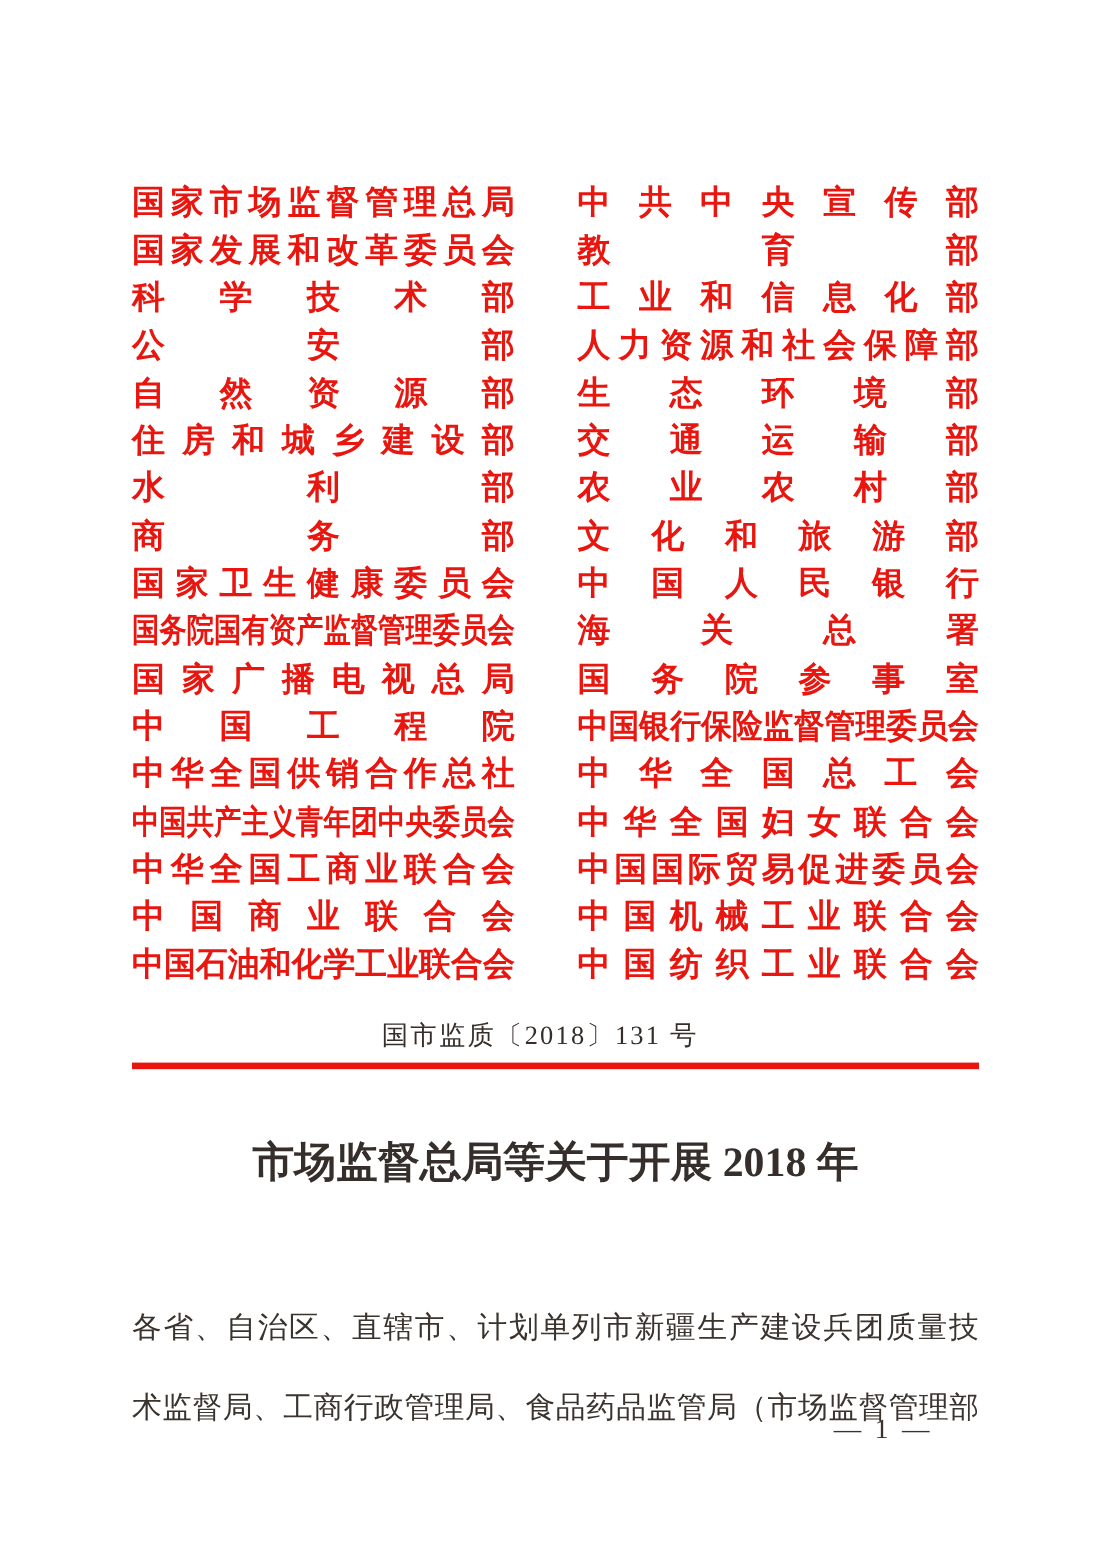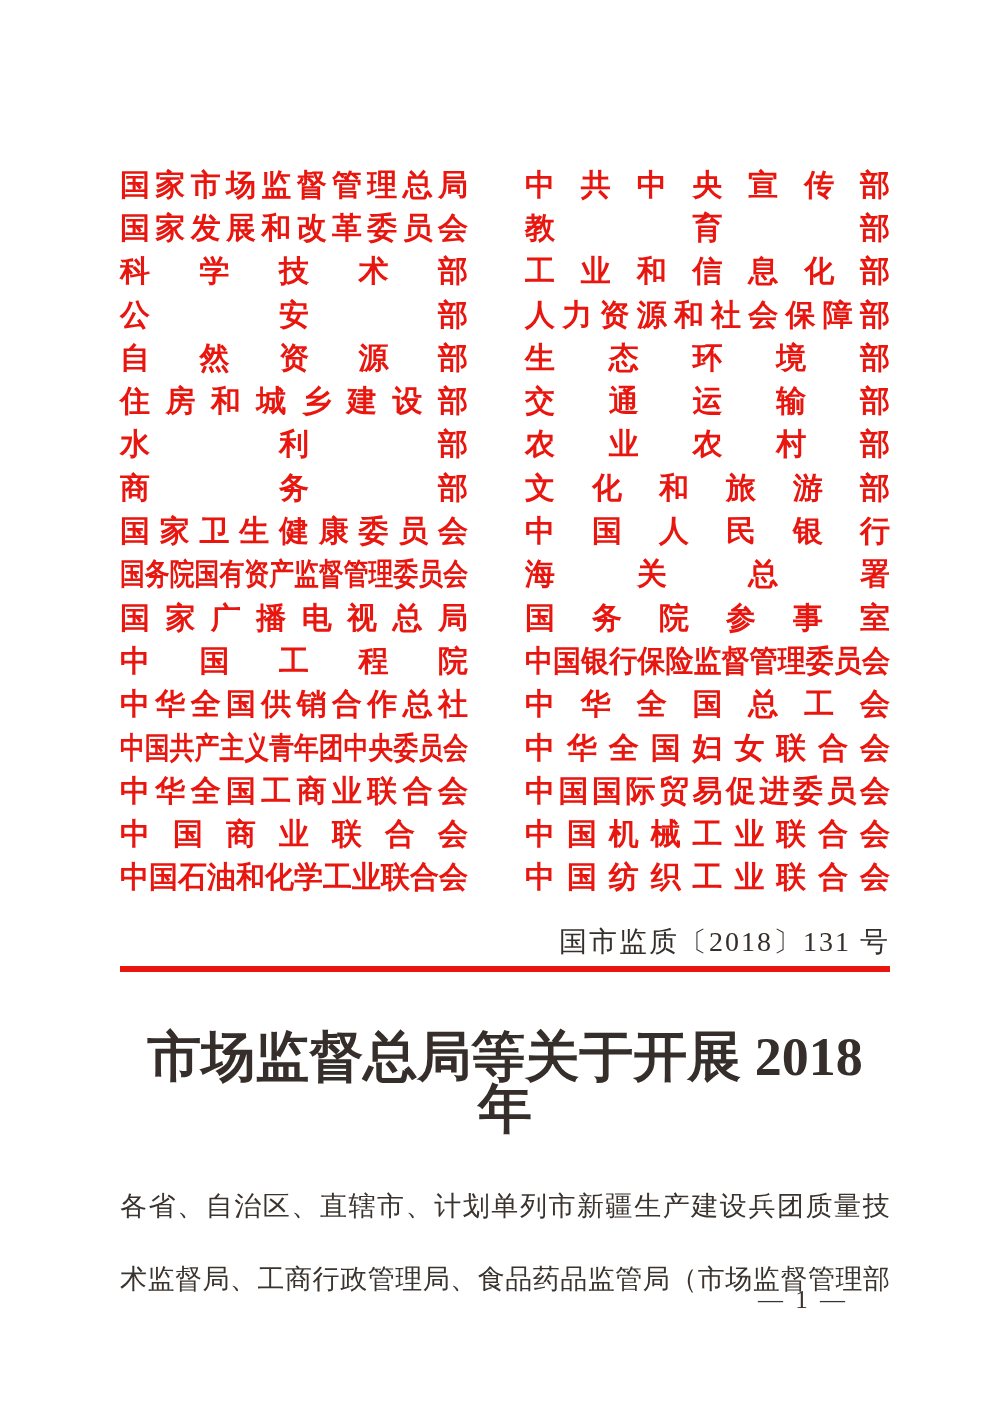--- a/index.html
+++ b/index.html
@@ -31,46 +31,46 @@
     font-size: 30px;
     line-height: 1;
     font-weight: 600;
     white-space: nowrap;
   }
   .col-left  { width: 348px; margin-right: 57px; }
   .col-right { width: 365px; }
   
   .doc-number {
     position: absolute;
-    left: 120px;
+    left: 106px;
     top: 925px;
     width: 770px;
-    text-align: right;
-    font-size: 28px;
+    text-align: center;
+    font-size: 24px;
     line-height: 34px;
     letter-spacing: 2px;
     color: var(--ink, #352e2a);
   }
   
   .red-rule {
     position: absolute;
     left: 120px;
     top: 966px;
     width: 770px;
     height: 6px;
     background: var(--red, #e8160f);
   }
   
   .title {
     position: absolute;
     left: 120px;
     top: 1031px;
     width: 770px;
     text-align: center;
-    font-size: 54px;
+    font-size: 38px;
     line-height: 52px;
     font-weight: bold;
     color: var(--ink, #352e2a);
   }
   .title .title-line { display: block; }
   
   .body-text {
     position: absolute;
     left: 120px;
     top: 1170px;

